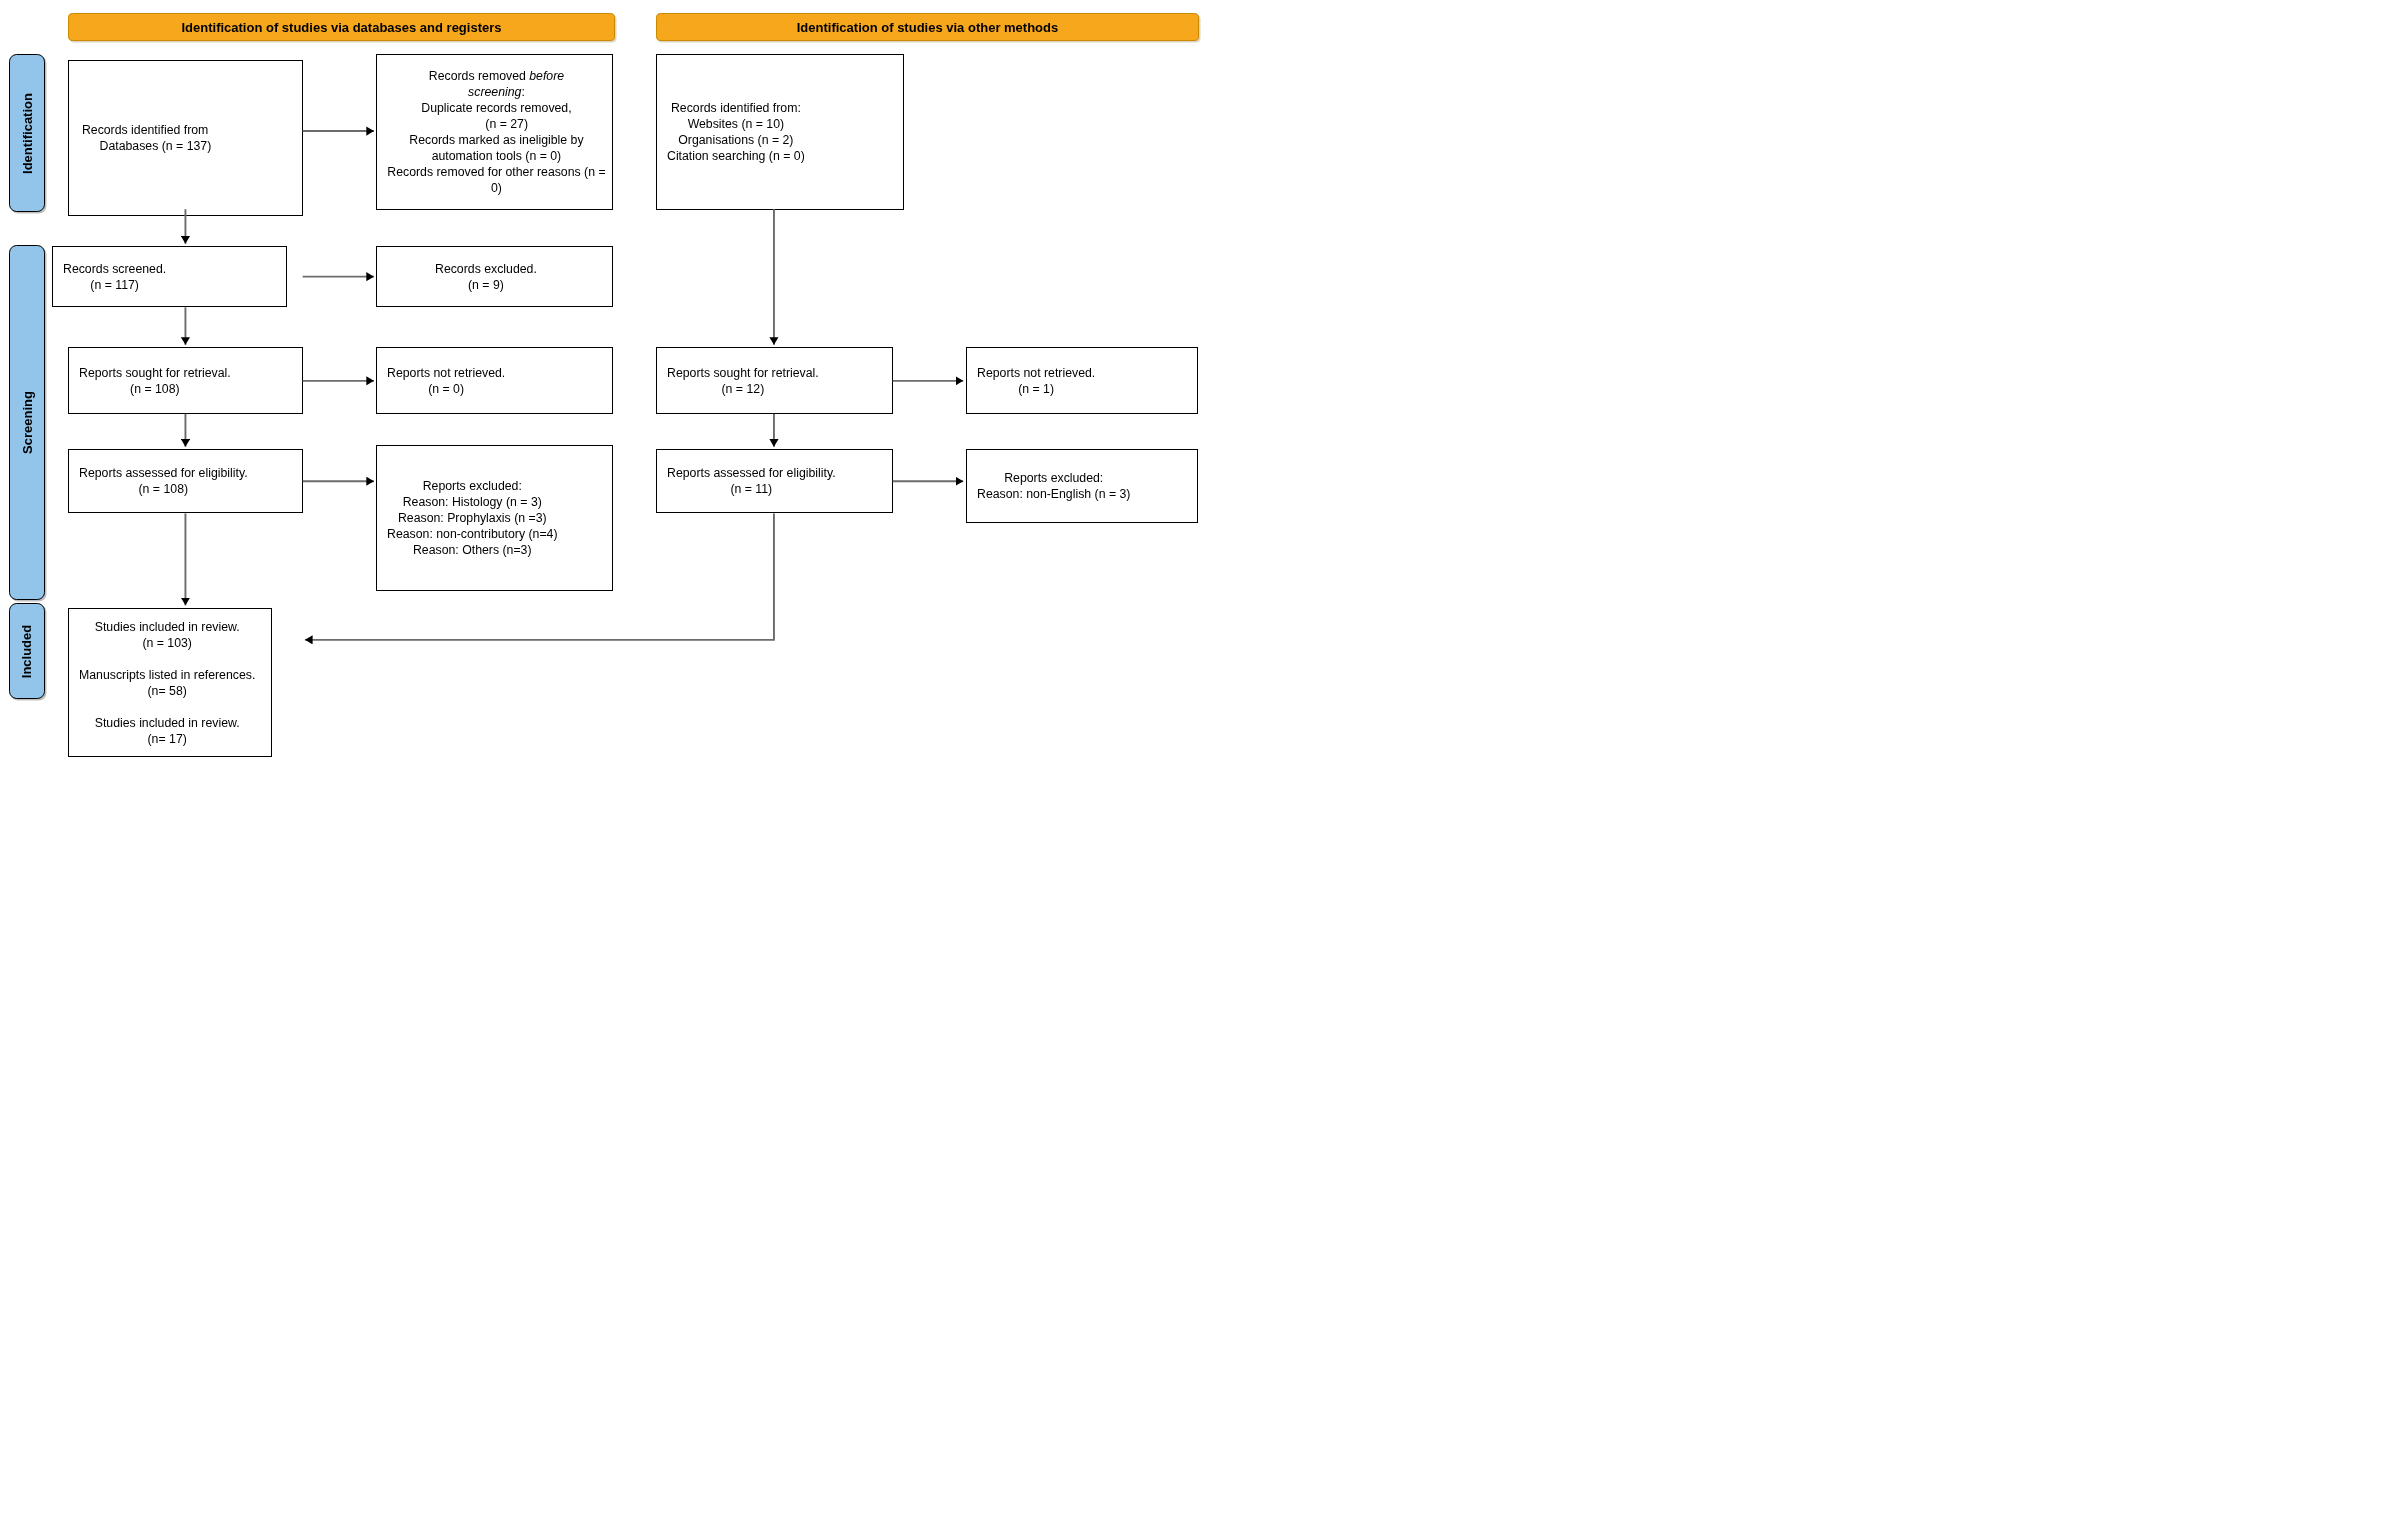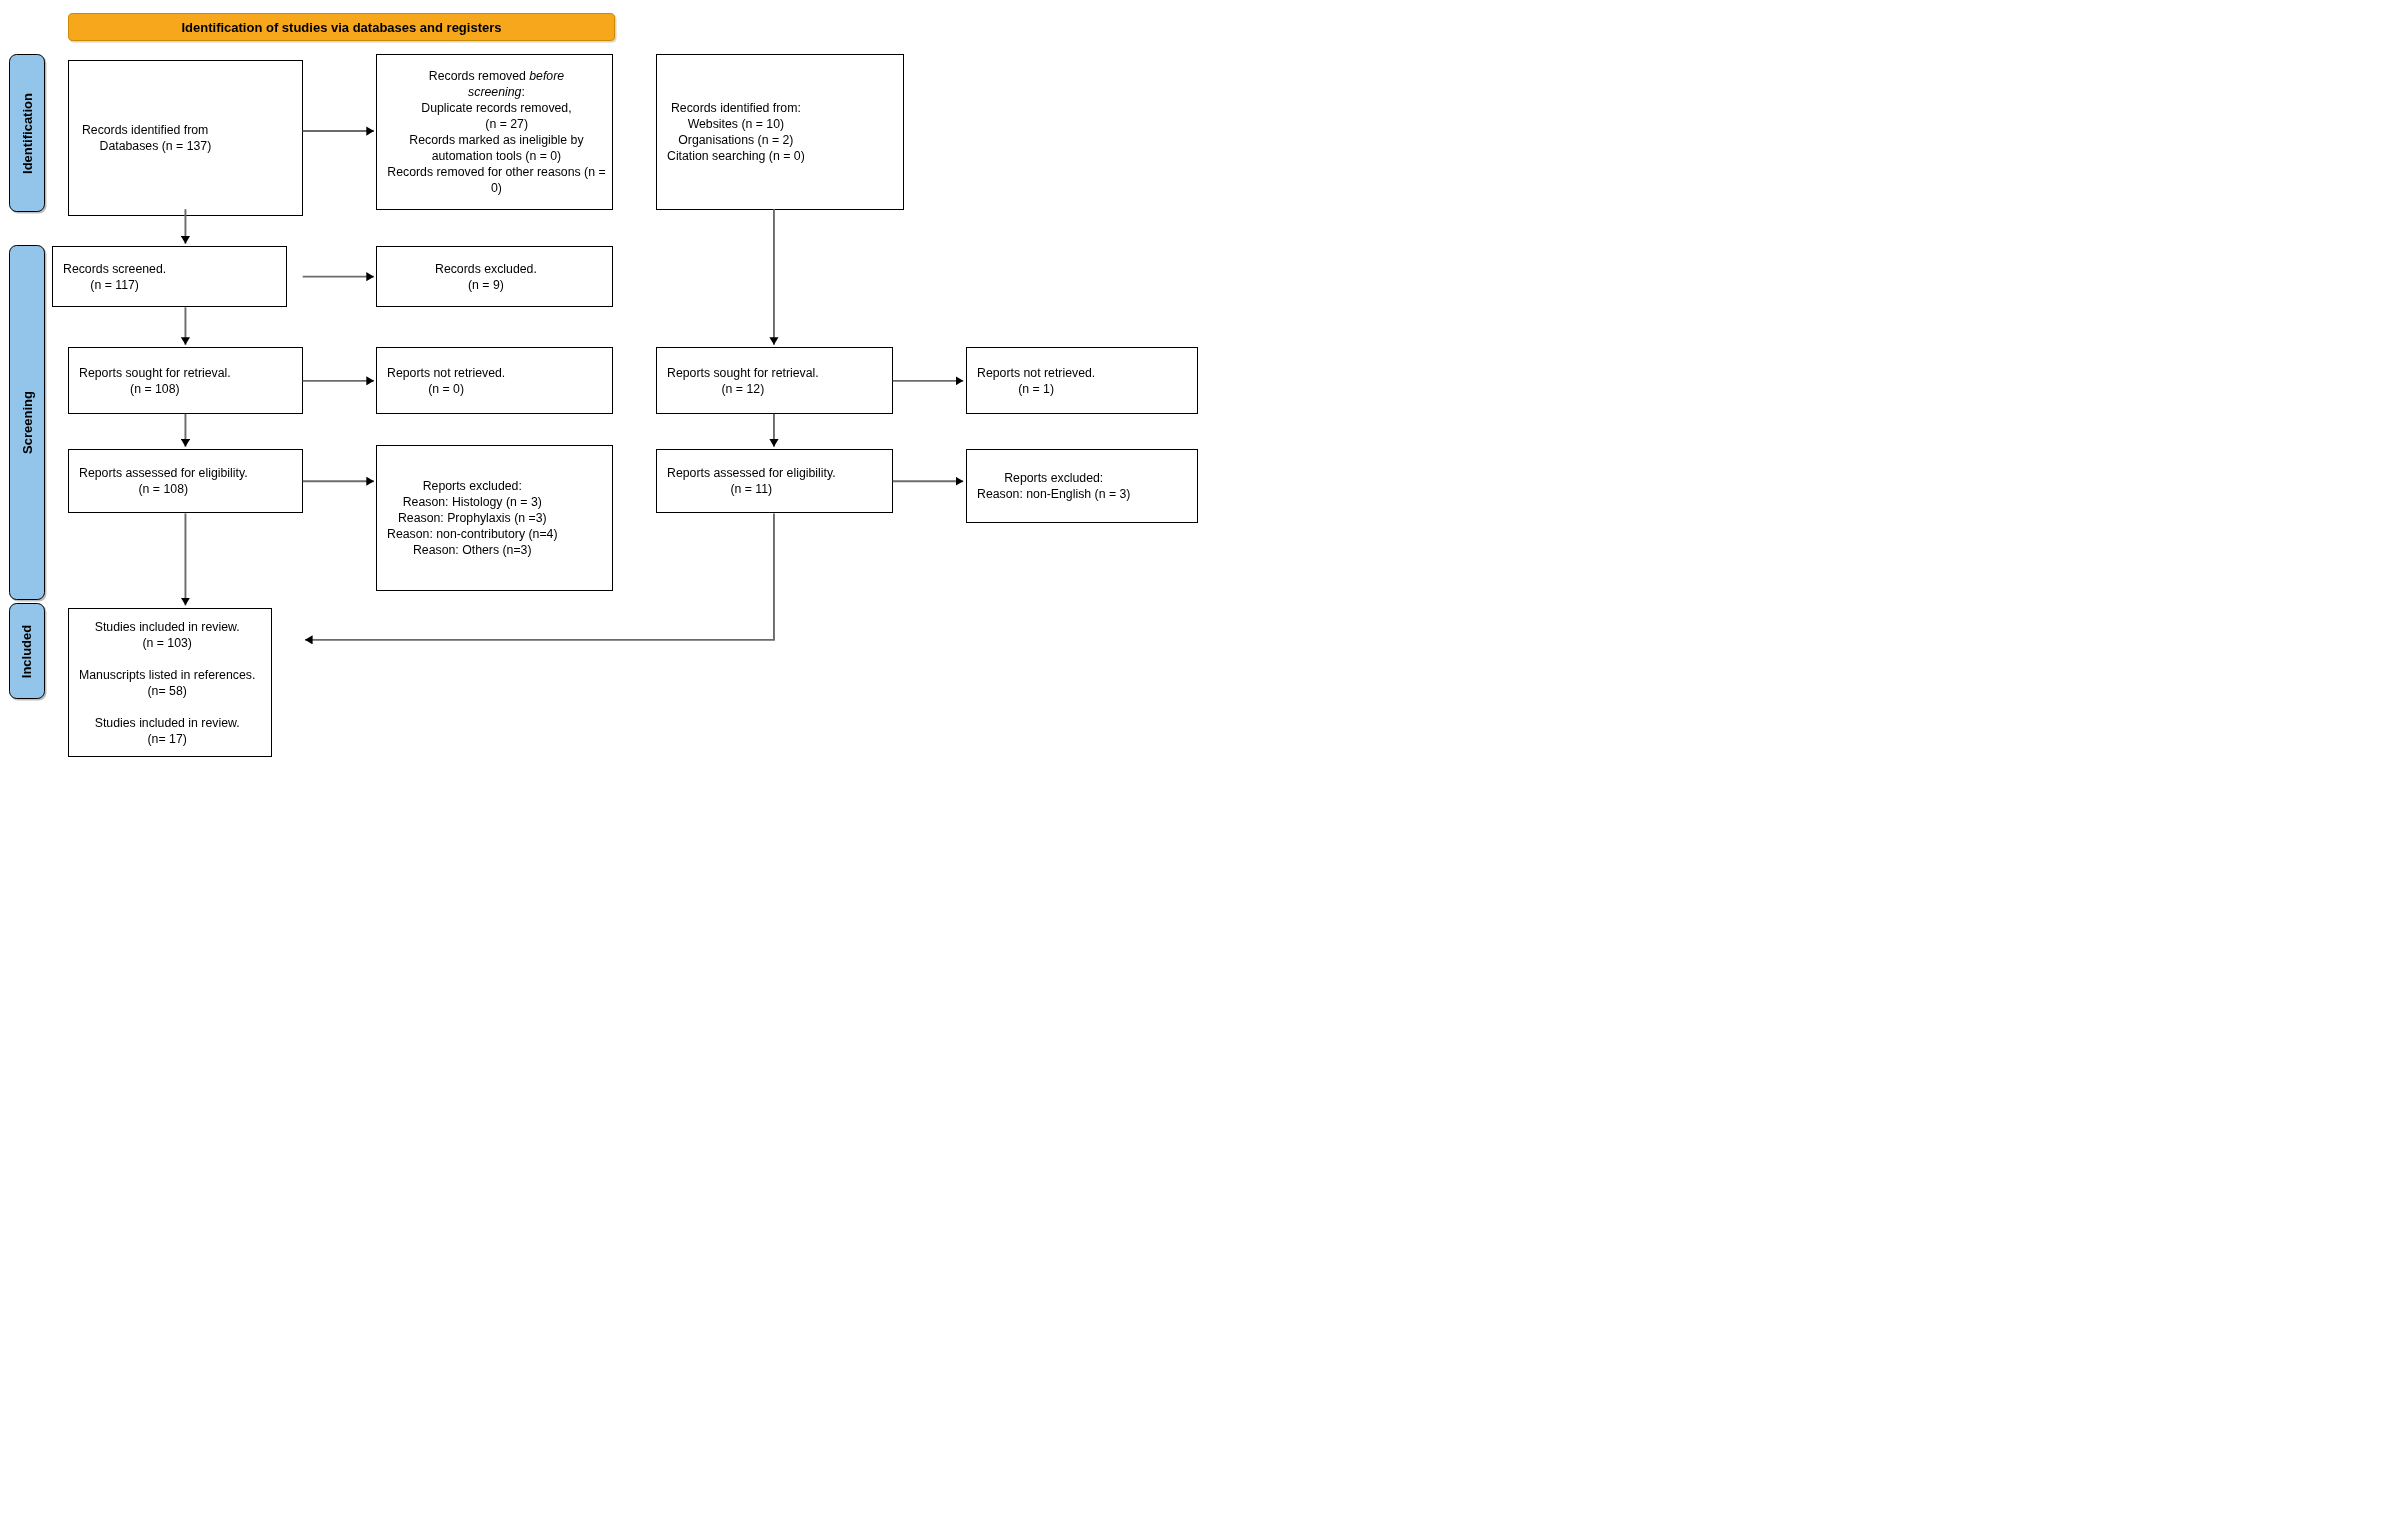--- a/index.html
+++ b/index.html
@@ -28,20 +28,23 @@
   .italic{font-style:italic;}
   svg.arrows{position:absolute;left:0;top:0;pointer-events:none;}
 </style>
 </head>
 <body>
 
 <div class="canvas">
 
   <div class="banner" style="left:68px;top:13px;width:545px;height:26px;background:#F7A71B;text-align:center;">
     <span>Identification of studies via databases and registers</span>
+  </div>
+  <div class="banner" style="left:656px;top:13px;width:541px;height:26px;background:#F7A71B;">
+    <span>Identification of studies via other methods</span>
   </div>
 
   <div class="stage" style="left:9.2px;top:54px;width:34px;height:156px;background:#92C5E9;">
     <span>Identification</span>
   </div>
   <div class="stage" style="left:9.2px;top:245px;width:34px;height:353px;background:#92C5E9;">
     <span>Screening</span>
   </div>
   <div class="stage" style="left:9.2px;top:603px;width:34px;height:94px;background:#92C5E9;">
     <span>Included</span>

